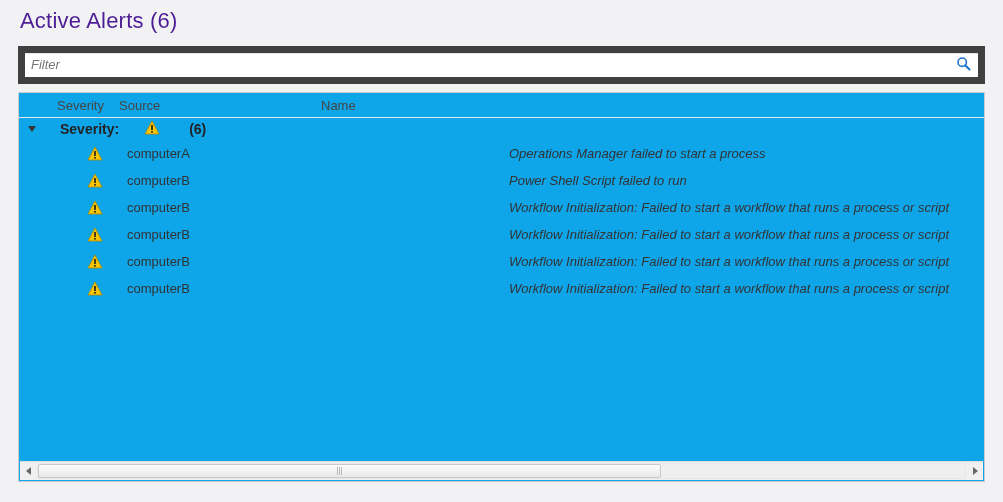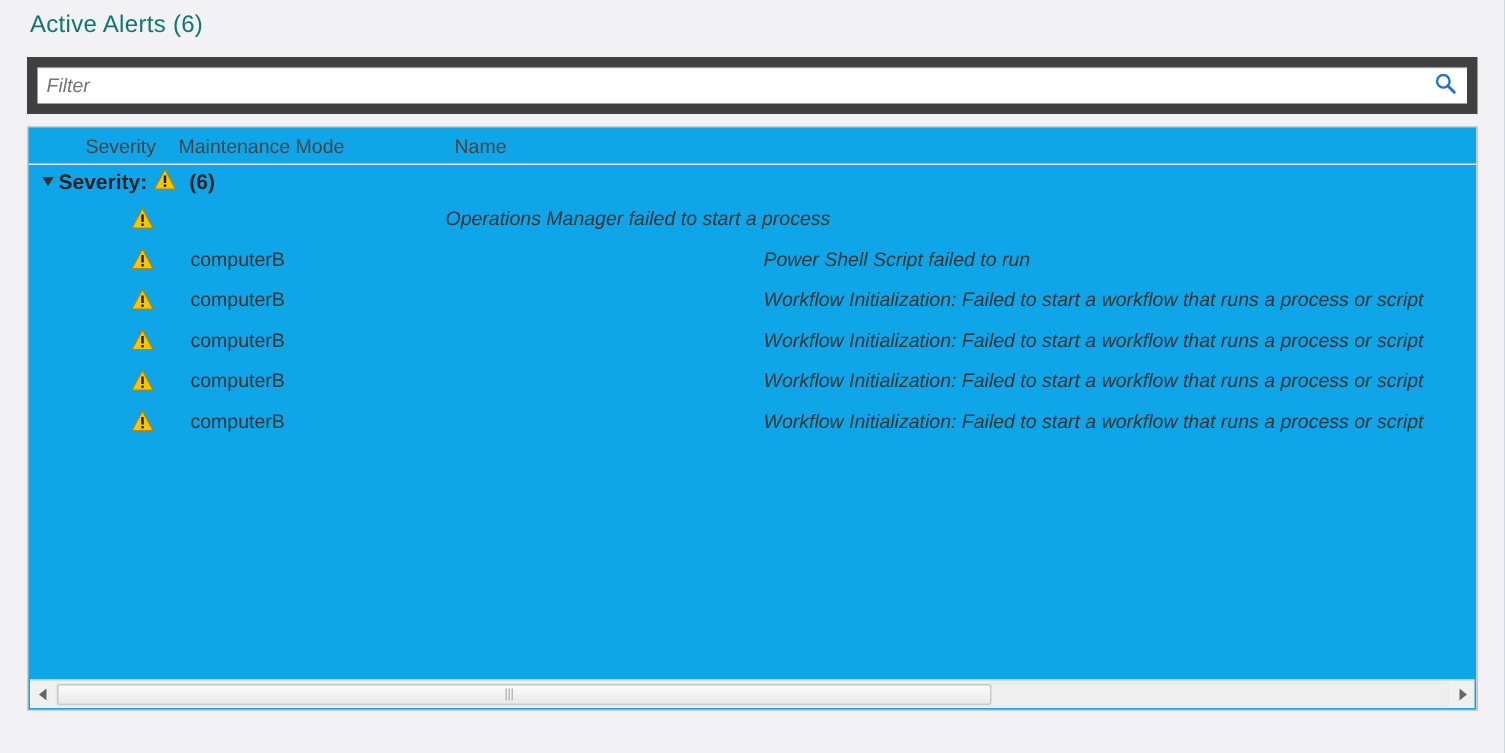--- a/index.html
+++ b/index.html
@@ -14,23 +14,23 @@
     overflow: hidden;
   }
   .root {
     position: relative;
     box-sizing: border-box;
     padding: 0 18px 0 18px;
     width: 1003px;
     height: 502px;
   }
   .title {
-    font-size: 16px;
+    font-size: 22px;
     font-weight: 400;
-    color: #0f766e;
+    color: #4c1d95;
     padding: 8px 0 12px 2px;
     letter-spacing: 0.2px;
   }
   .filter-wrap {
     position: relative;
     border: 7px solid #404040;
     background: #fff;
     height: 24px;
     box-shadow: inset 0 1px 0 #dfe8ef;
   }
@@ -70,21 +70,21 @@
   .col-indent   { width: 36px; flex: 0 0 36px; }
   .col-severity { width: 60px;  flex: 0 0 60px;  padding-left: 2px;}
   .col-source   { width: 200px; flex: 0 0 200px; padding-left: 2px;}
   .col-maint    { width: 182px; flex: 0 0 182px; padding-left: 2px;}
   .col-name     { flex: 1 1 auto; padding-left: 2px; }
   .grid-head > div { border-right: 0 solid transparent; }
 
   .group-row {
     display: flex;
     align-items: center;
-    gap: 2px;
+    gap: 23px;
     height: 22px;
     padding-left: 8px;
     font-weight: 600;
     color: #222;
     font-size: 14px;
   }
   .group-count { font-weight: 600; margin-left: 4px;}
   .group-icon  { margin: 0 2px 0 2px; }
 
   #rows-container .data-row {
@@ -155,21 +155,21 @@
         <line x1="9.2" y1="9.2" x2="13.5" y2="13.5" stroke="#1f74c9" stroke-width="2" stroke-linecap="round"></line>
       </svg>
     </span>
   </div>
 
   <div class="grid">
 
     <div class="grid-head">
       <div class="col-indent"></div>
       <div class="col-severity">Severity</div>
-      <div class="col-maint">Maintenance Mode</div>
+      <div class="col-source">Source</div>
       <div class="col-name">Name</div>
     </div>
 
     <div class="group-row">
       <span>
         <svg width="10" height="10" viewBox="0 0 10 10">
             <polygon points="1,2 9,2 5,8" fill="#333"></polygon>
           </svg>
       </span>
       <span>Severity:</span>
@@ -186,20 +186,21 @@
     <div id="rows-container">
         <div class="data-row">
           <span class="cell-indent"></span>
           <span class="cell-severity">
             <svg width="16" height="16" viewBox="0 0 16 16">
               <polygon points="8,1 15,14 1,14" fill="#f7c600" stroke="#b38600" stroke-width="0.8"></polygon>
               <rect x="7.2" y="5" width="1.6" height="5" fill="#1a1a1a"></rect>
               <rect x="7.2" y="11" width="1.6" height="1.6" fill="#1a1a1a"></rect>
             </svg>
           </span>
+          <span class="cell-source">computerA</span>
           <span class="cell-maint"></span>
           <span class="cell-name">Operations Manager failed to start a process</span>
         </div>
         <div class="data-row">
           <span class="cell-indent"></span>
           <span class="cell-severity">
             <svg width="16" height="16" viewBox="0 0 16 16">
               <polygon points="8,1 15,14 1,14" fill="#f7c600" stroke="#b38600" stroke-width="0.8"></polygon>
               <rect x="7.2" y="5" width="1.6" height="5" fill="#1a1a1a"></rect>
               <rect x="7.2" y="11" width="1.6" height="1.6" fill="#1a1a1a"></rect>

